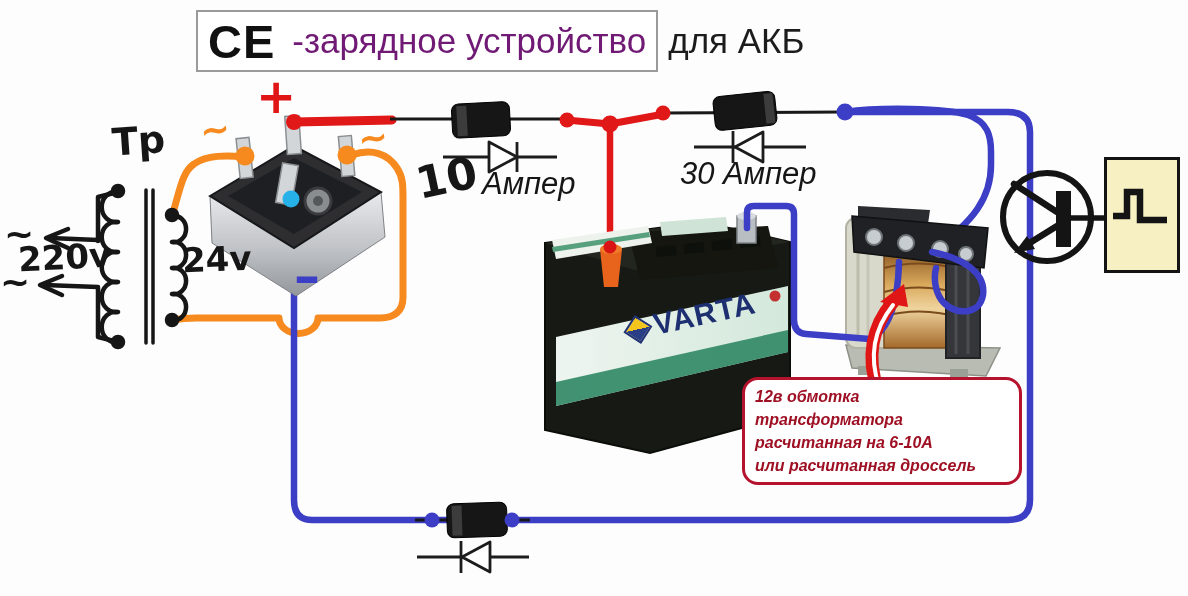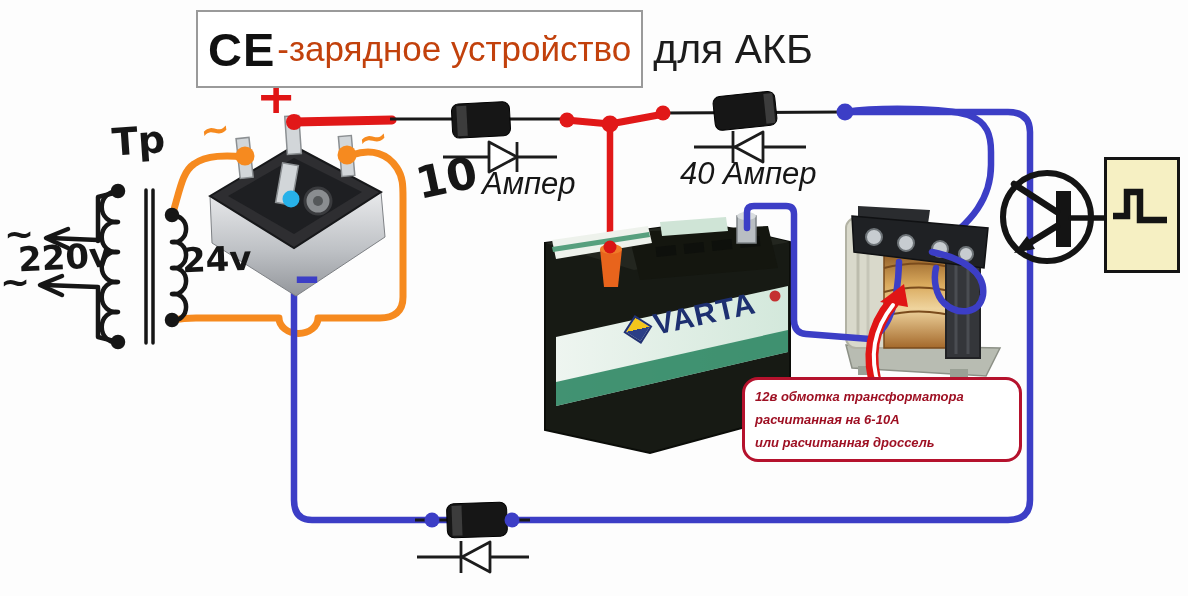--- a/index.html
+++ b/index.html
@@ -2,33 +2,33 @@
 <html><head>
 <meta charset="utf-8">
 <style>
   html,body{margin:0;padding:0;background:#ffffff;}
   .canvas{position:relative;width:1188px;height:596px;background:#fdfdfd;overflow:hidden;
           font-family:"Liberation Sans",sans-serif;}
   svg{position:absolute;left:0;top:0;}
   .lbl{position:absolute;color:#161616;white-space:nowrap;line-height:1;}
   .hand{font-family:"DejaVu Sans",sans-serif;font-weight:bold;}
   .title-row{position:absolute;left:196px;top:10px;display:flex;align-items:center;gap:10px;z-index:6;}
-  .title-box{border:2px solid #9a9a9a;background:#ffffff;height:58px;display:flex;align-items:center;padding:8px 10px;}
+  .title-box{border:2px solid #9a9a9a;background:#ffffff;height:58px;display:flex;align-items:center;padding:0 10px;gap:15px;}
   .t-pre{font-size:47px;font-weight:bold;letter-spacing:1px;color:#101010;font-family:"Liberation Sans",sans-serif;}
-  .t-main{font-size:35px;color:#c2410c;margin-left:2px;}
-  .t-suf{font-size:41px;color:#1c1c1c;}
+  .t-main{font-size:35px;color:#701a75;margin-left:2px;}
+  .t-suf{font-size:35px;color:#1c1c1c;}
   .orange{color:#f68a1f;}
   .red{color:#e01515;}
   .blue{color:#3c3ec6;}
   .ital{font-style:italic;font-weight:normal;font-family:"Liberation Sans",sans-serif;margin-left:18px;}
   .pulse-box{position:absolute;left:1104px;top:157px;width:76px;height:116px;background:#f6f0c3;
              border:3px solid #141414;box-sizing:border-box;z-index:6;display:flex;align-items:center;justify-content:center;}
   .note{position:absolute;left:742px;top:377px;width:280px;box-sizing:border-box;background:#ffffff;
         border:3px solid #b5122d;border-radius:16px;padding:5px 10px;z-index:6;
-        color:#9e1023;font-style:italic;font-weight:bold;font-size:13px;line-height:23px;}
+        color:#9e1023;font-style:italic;font-weight:bold;font-size:16px;line-height:23px;}
   .note span{display:block;}
   .brand{position:absolute;left:626px;top:300px;z-index:5;transform:rotate(-12.5deg);
          display:flex;align-items:center;gap:6px;}
   .brand-txt{font-size:30px;font-weight:bold;letter-spacing:1px;color:#1d2f70;}
   .brand-logo{width:17px;height:17px;transform:rotate(45deg);background:linear-gradient(135deg,#f4c51d 50%,#2b3f86 50%);
               border:2px solid #223273;display:inline-block;}
   .z5{z-index:5;}
 </style>
 </head>
 <body>
@@ -231,21 +231,21 @@
 <div class="lbl hand z5" style="left:0px;top:264px;font-size:36px;">~</div>
 <div class="lbl hand z5" style="left:182px;top:242px;font-size:34px;transform:rotate(-2deg);">24v</div>
 
 <div class="lbl hand orange z5" style="left:200px;top:112px;font-size:36px;transform:rotate(-8deg);">~</div>
 <div class="lbl hand orange z5" style="left:358px;top:120px;font-size:36px;transform:rotate(-8deg);">~</div>
 <div class="lbl hand red z5" style="left:256px;top:72px;font-size:48px;">+</div>
 <div class="lbl hand blue z5" style="left:294px;top:250px;font-size:52px;">–</div>
 
 <div class="lbl hand z5" style="left:416px;top:156px;font-size:44px;transform:rotate(-12deg);">10</div>
 <div class="lbl ital z5" style="left:464px;top:168px;font-size:31px;">Ампер</div>
-<div class="lbl ital z5" style="left:662px;top:158px;font-size:31px;">40 Ампер</div>
+<div class="lbl ital z5" style="left:662px;top:158px;font-size:31px;">30 Ампер</div>
 
 <div class="brand">
   <span class="brand-logo"></span>
   <span class="brand-txt">VARTA</span>
 </div>
 
 <div class="pulse-box">
   <svg width="66" height="100" viewBox="0 0 66 100">
     <path d="M6,56 L20,56 L20,32 L33,32 L33,60 L60,60" fill="none" stroke="#141414" stroke-width="6.5" stroke-linejoin="miter"></path>
   </svg>

